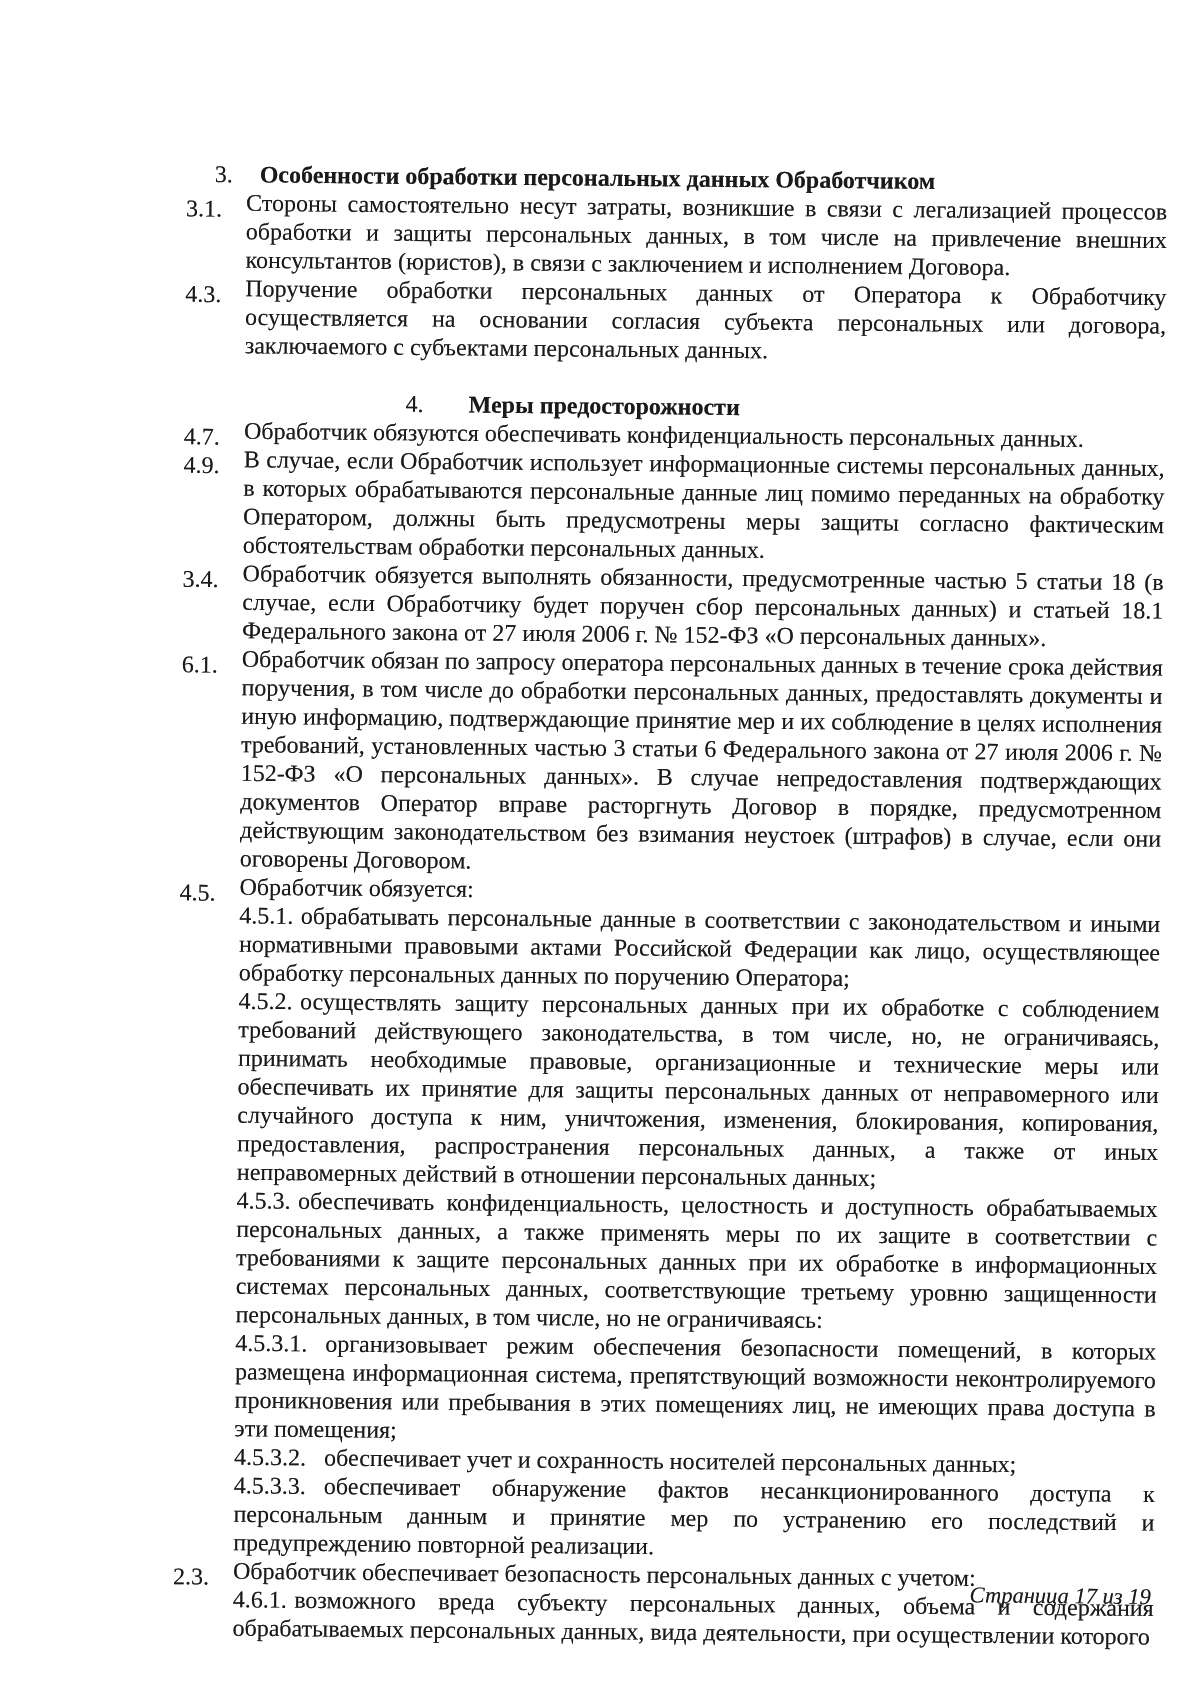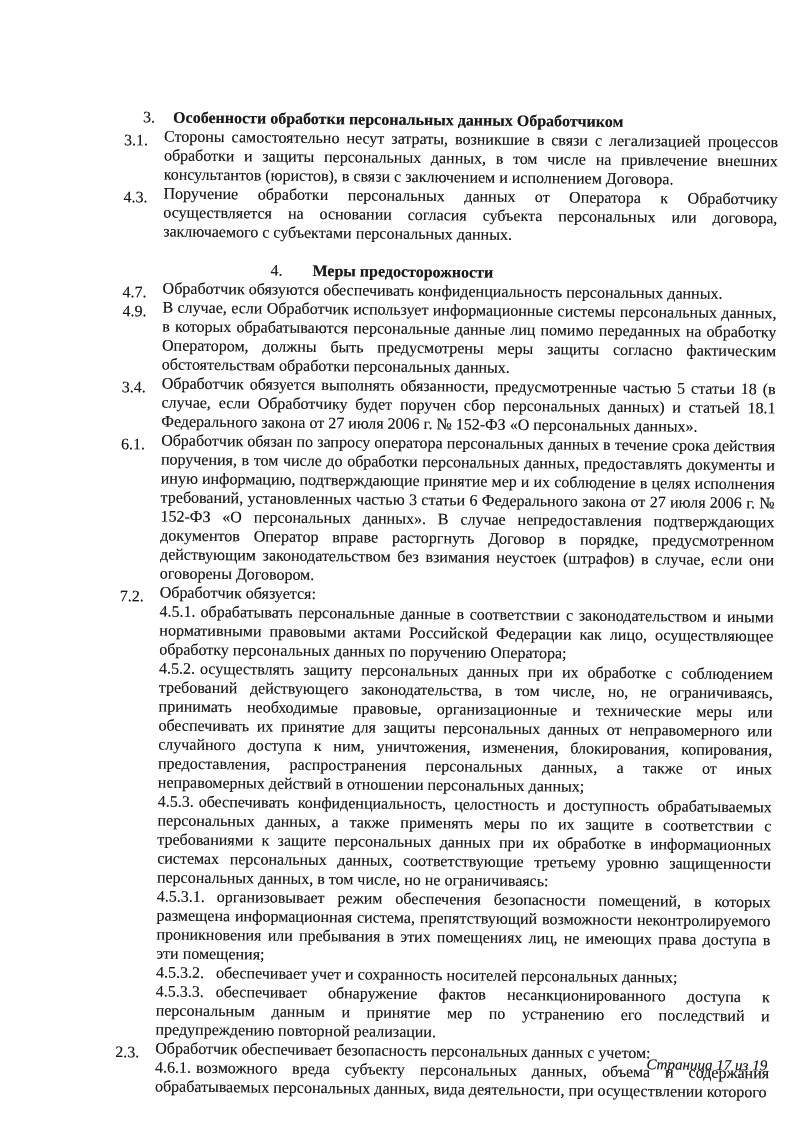--- a/index.html
+++ b/index.html
@@ -111,21 +111,21 @@
         <span class="inum">3.4.</span>
         <p class="itext">Обработчик обязуется выполнять обязанности, предусмотренные частью 5 статьи 18 (в случае, если Обработчику будет поручен сбор персональных данных) и статьей 18.1 Федерального закона от 27 июля 2006 г. № 152-ФЗ «О персональных данных».</p>
       </div>
 
       <div class="item">
         <span class="inum">6.1.</span>
         <p class="itext">Обработчик обязан по запросу оператора персональных данных в течение срока действия поручения, в том числе до обработки персональных данных, предоставлять документы и иную информацию, подтверждающие принятие мер и их соблюдение в целях исполнения требований, установленных частью 3 статьи 6 Федерального закона от 27 июля 2006 г. № 152-ФЗ «О персональных данных». В случае непредоставления подтверждающих документов Оператор вправе расторгнуть Договор в порядке, предусмотренном действующим законодательством без взимания неустоек (штрафов) в случае, если они оговорены Договором.</p>
       </div>
 
       <div class="item">
-        <span class="inum">7.2.</span>
+        <span class="inum">4.5.</span>
         <p class="itext">Обработчик обязуется:</p>
         <p class="sub"><span class="snum">4.5.1.</span><span>обрабатывать персональные данные в соответствии с законодательством и иными нормативными правовыми актами Российской Федерации как лицо, осуществляющее обработку персональных данных по поручению Оператора;</span></p>
         <p class="sub"><span class="snum">4.5.2.</span><span>осуществлять защиту персональных данных при их обработке с соблюдением требований действующего законодательства, в том числе, но, не ограничиваясь, принимать необходимые правовые, организационные и технические меры или обеспечивать их принятие для защиты персональных данных от неправомерного или случайного доступа к ним, уничтожения, изменения, блокирования, копирования, предоставления, распространения персональных данных, а также от иных неправомерных действий в отношении персональных данных;</span></p>
         <p class="sub"><span class="snum">4.5.3.</span><span>обеспечивать конфиденциальность, целостность и доступность обрабатываемых персональных данных, а также применять меры по их защите в соответствии с требованиями к защите персональных данных при их обработке в информационных системах персональных данных, соответствующие третьему уровню защищенности персональных данных, в том числе, но не ограничиваясь:</span></p>
         <p class="sub deep"><span class="snum">4.5.3.1.</span><span>организовывает режим обеспечения безопасности помещений, в которых размещена информационная система, препятствующий возможности неконтролируемого проникновения или пребывания в этих помещениях лиц, не имеющих права доступа в эти помещения;</span></p>
         <p class="sub deep"><span class="snum">4.5.3.2.</span><span>обеспечивает учет и сохранность носителей персональных данных;</span></p>
         <p class="sub deep"><span class="snum">4.5.3.3.</span><span>обеспечивает обнаружение фактов несанкционированного доступа к персональным данным и принятие мер по устранению его последствий и предупреждению повторной реализации.</span></p>
       </div>
 
       <div class="item">

